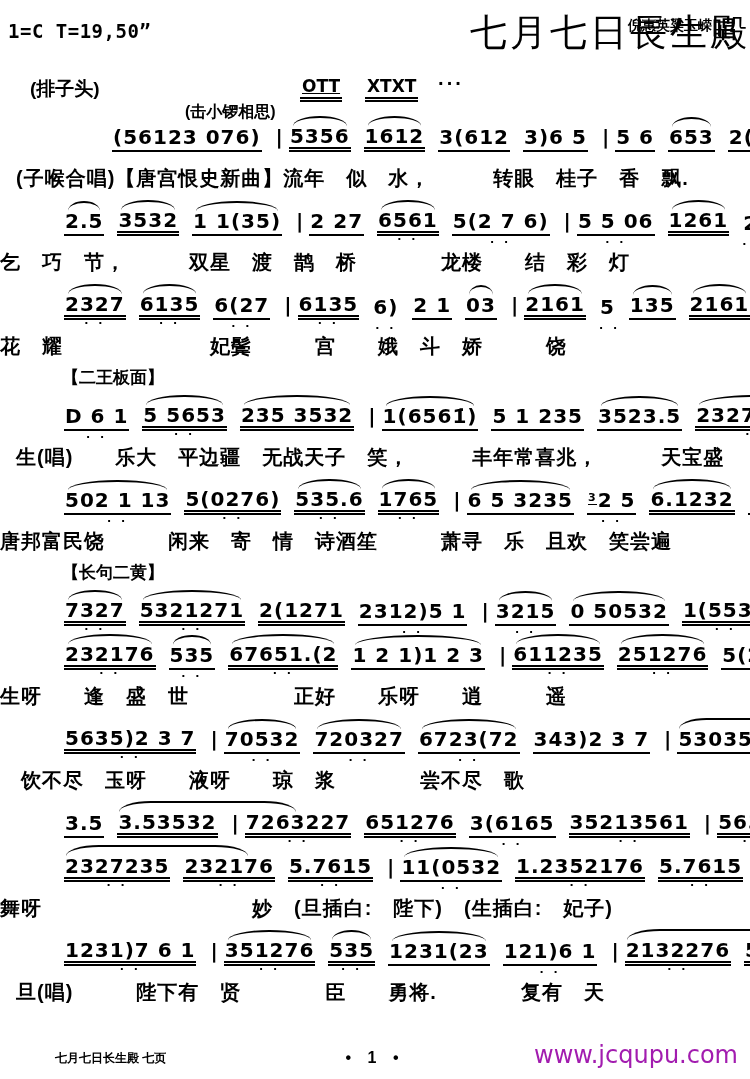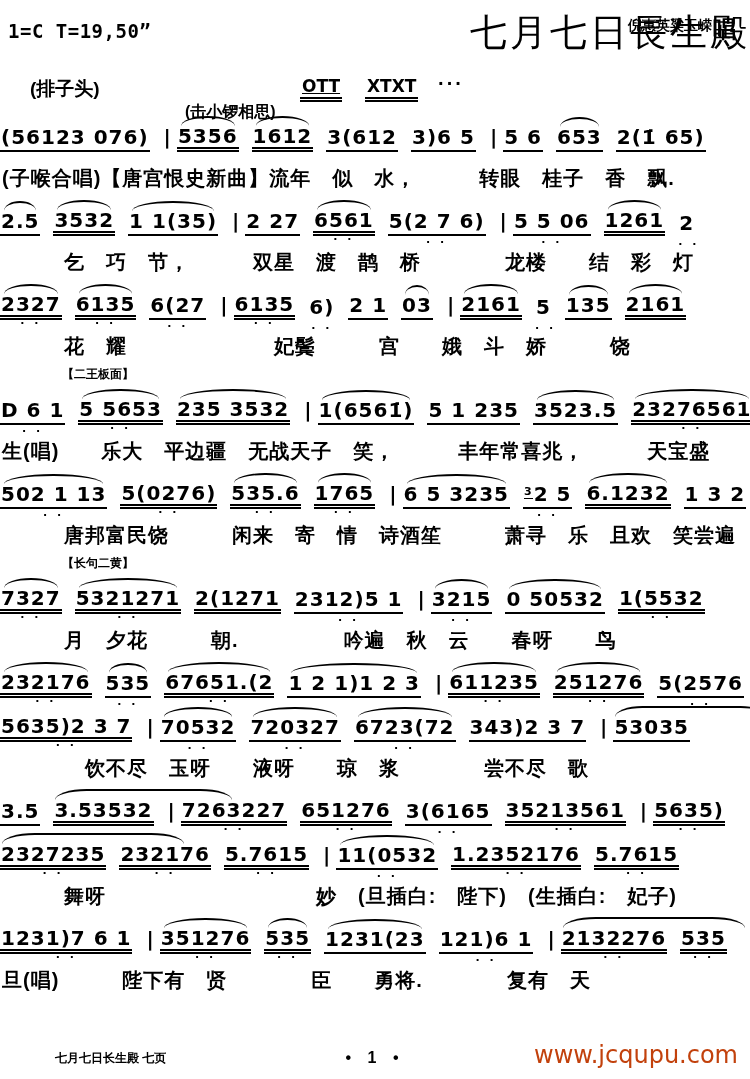--- a/index.html
+++ b/index.html
@@ -19,50 +19,50 @@
   
   .intro{position:relative;height:34px;margin-top:4px;font-weight:bold;}
   .paizitou{position:absolute;left:30px;top:0;font-size:19px;}
   .perc{position:absolute;left:185px;top:6px;font-size:16px;margin-top:20px;}
   .mark{position:absolute;top:0;font:bold 17px "DejaVu Sans",sans-serif;
         border-bottom:5px double #000;padding:0 2px 1px;}
   .mark1{left:300px;text-decoration:underline;} .mark2{left:365px;}
   .intro-dots{position:absolute;left:438px;top:-4px;font-size:20px;letter-spacing:2px;font-weight:bold;}
 
   
-  .label{font-size:12px;font-weight:bold;margin:6px 0 0 62px;}
+  .label{font-size:17px;font-weight:bold;margin:6px 0 0 62px;}
 
   
   .system{margin-bottom:2px;}
   .music{display:flex;align-items:flex-end;white-space:nowrap;
-         height:42px;}
-  .music.indent2{}
+         padding-left:64px;height:42px;}
+  .music.indent2{padding-left:112px;}
   .tk{position:relative;display:inline-block;margin-right:13px;padding:0 1px 2px;
       font:bold 20px "DejaVu Sans",sans-serif;letter-spacing:1px;line-height:1.1;}
   .u1{border-bottom:2px solid #000;}
   .u2{border-bottom:5px double #000;padding-bottom:0;}
   .bar{border:none;margin:0 4px 0 0;padding-bottom:4px;}
   .slur::before{content:"";position:absolute;left:4px;right:4px;top:-9px;height:8px;
       border-top:2px solid #000;border-radius:50% 50% 0 0 / 100% 100% 0 0;}
   .lslur::before{content:"";position:absolute;left:2px;right:-78px;top:-10px;height:9px;
       border-top:2px solid #000;border-radius:18% 18% 0 0 / 100% 100% 0 0;z-index:2;}
   .db::after{content:"· ·";position:absolute;left:0;right:0;bottom:-15px;
       text-align:center;font-size:11px;font-weight:bold;letter-spacing:3px;}
   .grace{font-size:11px;vertical-align:6px;margin-right:1px;border-bottom:1px solid #000;}
 
   
-  .lyric{font-size:20px;font-weight:bold;white-space:pre;padding-left:64px;
+  .lyric{font-size:20px;font-weight:bold;white-space:pre;
          margin-top:13px;letter-spacing:1px;}
-  .lyric.withprefix{padding-left:2px;}
+  .lyric.withprefix{padding-left:16px;}
 
   
   .footer{position:absolute;left:0;right:0;bottom:10px;height:30px;}
   .f-left{position:absolute;left:55px;bottom:2px;font-size:12px;font-weight:bold;}
   .f-center{position:absolute;left:0;right:0;bottom:2px;text-align:center;font-size:16px;font-weight:bold;letter-spacing:6px;}
-  .f-right{position:absolute;right:12px;bottom:0;font:24px "DejaVu Sans",sans-serif;color:#c2410c;text-align:right;}
+  .f-right{position:absolute;right:12px;bottom:0;font:24px "DejaVu Sans",sans-serif;color:#a21caf;text-align:right;}
 </style>
 </head>
 <body>
 
 <div class="page">
 
   <div class="header">
     <div class="meta">1=C T=19,50”</div>
     <div class="title">七月七日長生殿</div>
     <div class="singers">
@@ -169,34 +169,34 @@
     <div class="music">
         <span class="tk u2 slur db">7327</span>
         <span class="tk u2 slur db">5321271</span>
         <span class="tk u2">2(1271</span>
         <span class="tk u1 db">2312)5 1</span>
         <span class="tk bar">|</span>
         <span class="tk u1 slur db">3215</span>
         <span class="tk u1 slur">0 50532</span>
         <span class="tk u2 db">1(5532</span>
       </div>
-    <div class="lyric">月　夕花　　　朝.　　　　　吟遍　秋　云　　春呀　　鸟</div>
   </section>
 
   <section class="system">
     <div class="music">
         <span class="tk u2 slur db">232176</span>
         <span class="tk u1 slur db">535</span>
         <span class="tk u2 slur db">67651.(2</span>
         <span class="tk u1 slur">1 2 1)1 2 3</span>
         <span class="tk bar">|</span>
         <span class="tk u2 slur db">611235</span>
         <span class="tk u2 slur db">251276</span>
         <span class="tk u1 db">5(2576</span>
       </div>
+    <div class="lyric">生呀　　逢　盛　世　　　　　正好　　乐呀　　逍　　　遥</div>
   </section>
 
   <section class="system">
     <div class="music">
         <span class="tk u2 db">5635)2 3 7</span>
         <span class="tk bar">|</span>
         <span class="tk u1 slur db">70532</span>
         <span class="tk u1 slur db">720327</span>
         <span class="tk u1 slur db">6723(72</span>
         <span class="tk u1">343)2 3 7</span>

